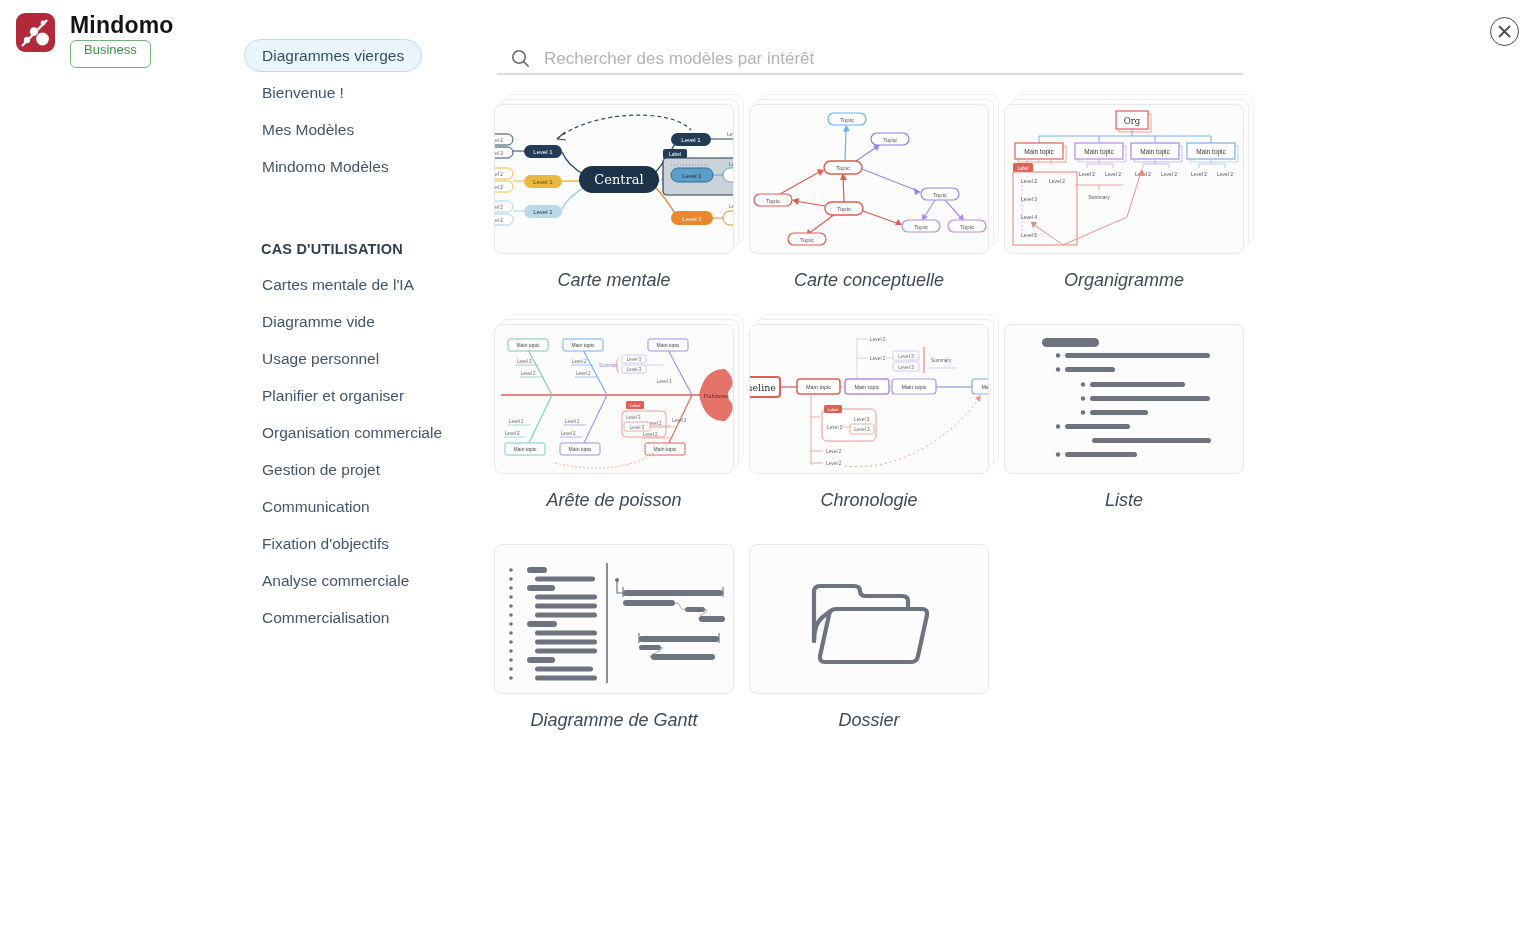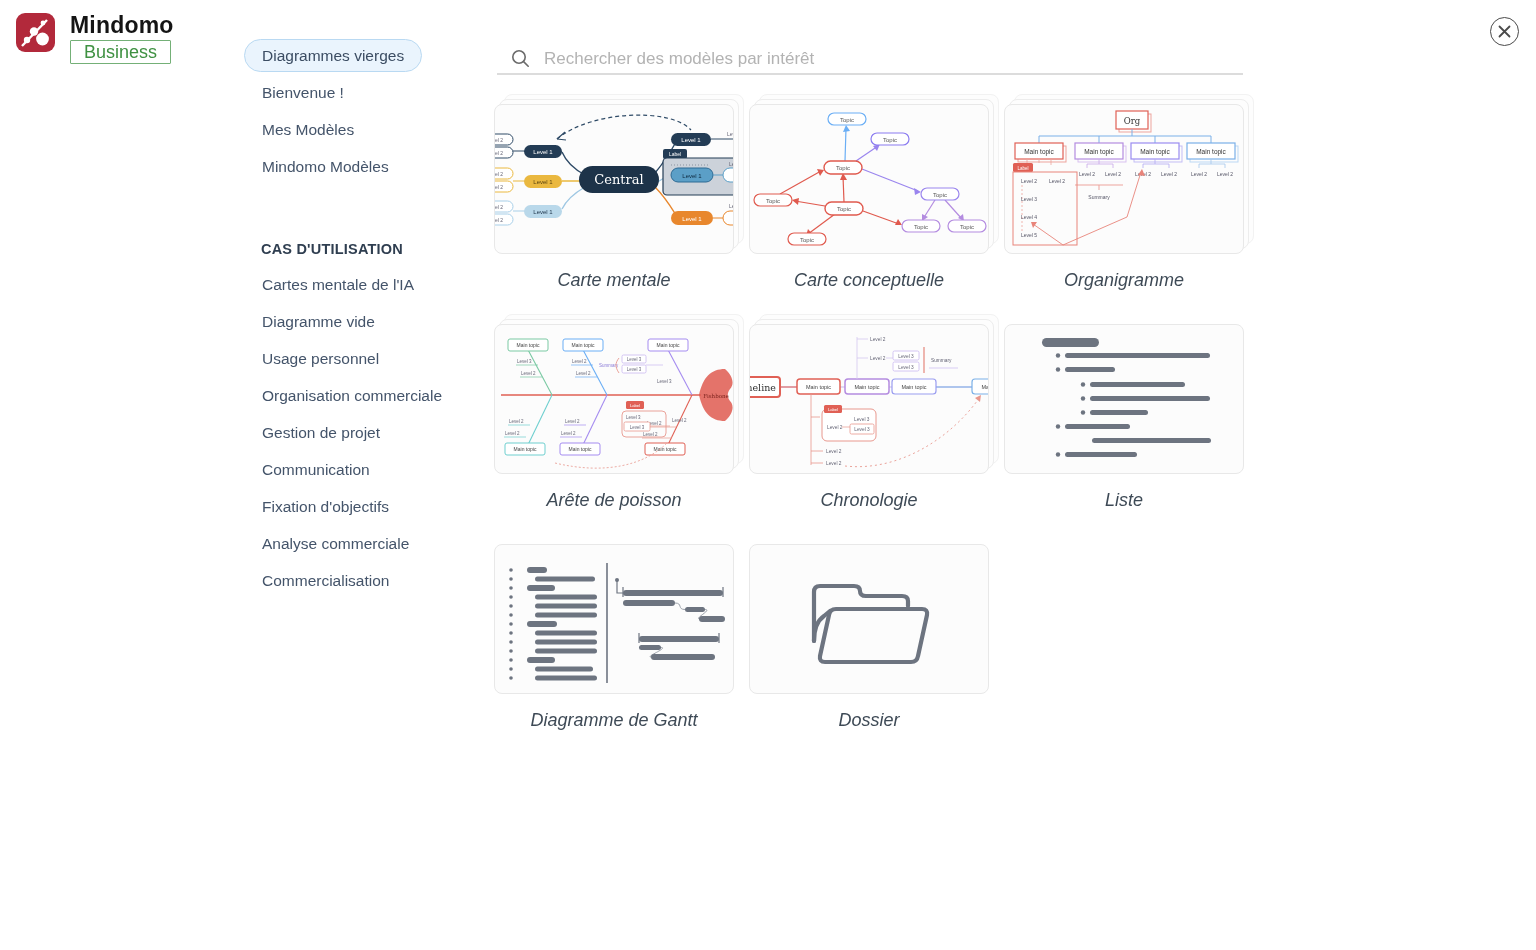--- a/index.html
+++ b/index.html
@@ -5,22 +5,22 @@
   html,body{margin:0;padding:0;}
   body{
     width:1536px;height:950px;position:relative;background:#ffffff;
     font-family:"Liberation Sans",sans-serif;overflow:hidden;
     -webkit-font-smoothing:antialiased;
   }
   
   .logo{position:absolute;left:16px;top:13px;display:flex;gap:15px;}
   .logo-icon{width:39px;height:39px;background:#b2293b;border-radius:9px;flex:0 0 auto;}
   .logo-name{font-size:23px;font-weight:bold;color:#141414;line-height:24px;letter-spacing:.2px;}
-  .logo-badge{display:inline-block;margin-top:3px;padding:1px 13px 0;border:1.5px solid #74b077;
-    border-radius:1px;color:#3f9142;font-size:18px;}
+  .logo-badge{display:inline-block;margin-top:3px;padding:1px 13px 10px;border:1.5px solid #74b077;
+    border-radius:6px;color:#3f9142;font-size:13px;}
   
   .close-btn{position:absolute;left:1490px;top:17px;width:29px;height:29px;border-radius:50%;
     border:1.7px solid #4a4a4a;background:#fff;display:flex;align-items:center;justify-content:center;
     cursor:pointer;box-sizing:border-box;padding:0;}
   
   .sidebar{position:absolute;left:244px;top:39px;width:215px;}
   .side-item{box-sizing:border-box;height:33px;display:flex;align-items:center;width:fit-content;
     padding:0 17px;margin-bottom:4px;border:1px solid transparent;border-radius:17px;
     font-size:15.5px;color:#44546a;cursor:pointer;white-space:nowrap;}
   .side-item.selected{background:#eaf4fd;border-color:#b9d9f2;color:#3c4d63;}
@@ -75,20 +75,21 @@
   <div class="side-item selected">Diagrammes vierges</div>
   <div class="side-item">Bienvenue !</div>
   <div class="side-item">Mes Modèles</div>
   <div class="side-item">Mindomo Modèles</div>
 
   <div class="section-title">CAS D'UTILISATION</div>
 
   <div class="side-item">Cartes mentale de l'IA</div>
   <div class="side-item">Diagramme vide</div>
   <div class="side-item">Usage personnel</div>
+  <div class="side-item">Planifier et organiser</div>
   <div class="side-item">Organisation commerciale</div>
   <div class="side-item">Gestion de projet</div>
   <div class="side-item">Communication</div>
   <div class="side-item">Fixation d'objectifs</div>
   <div class="side-item">Analyse commerciale</div>
   <div class="side-item">Commercialisation</div>
 </nav>
 
 <div class="search-wrap">
   <svg width="19" height="19" viewBox="0 0 19 19">

